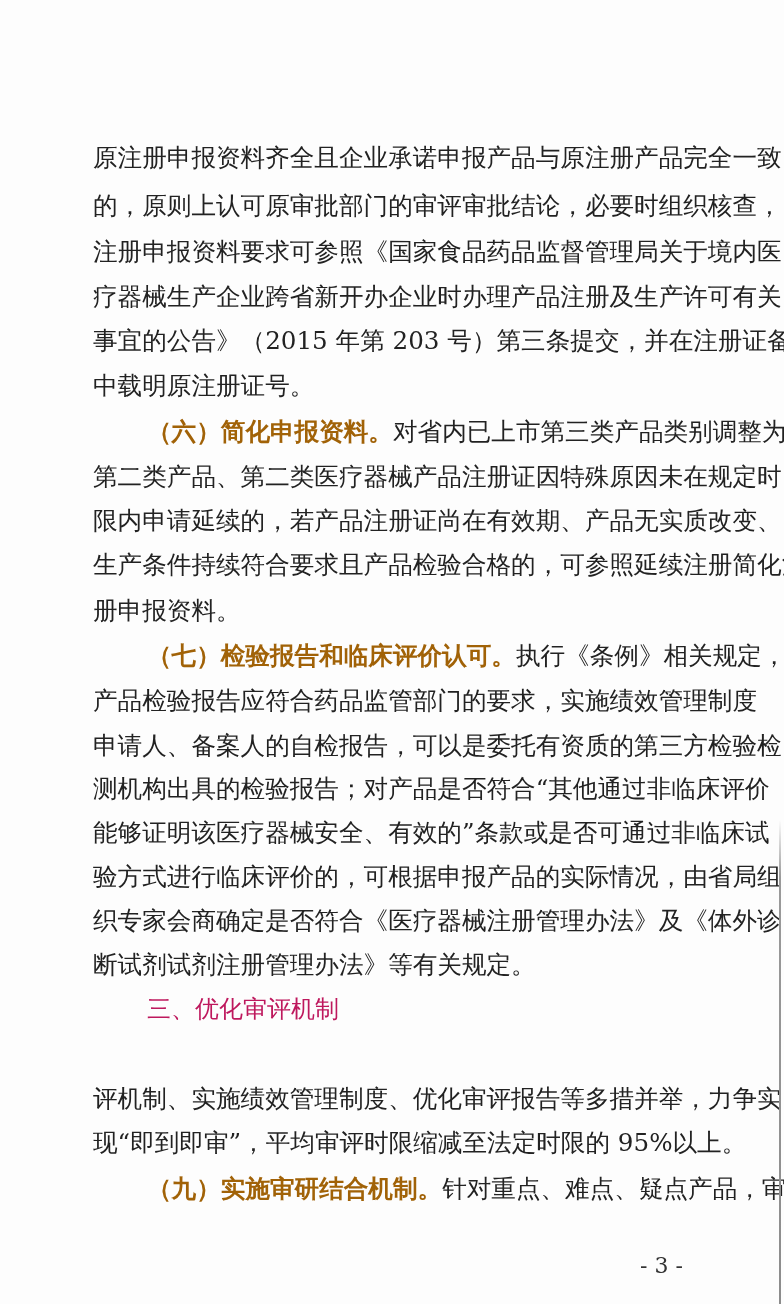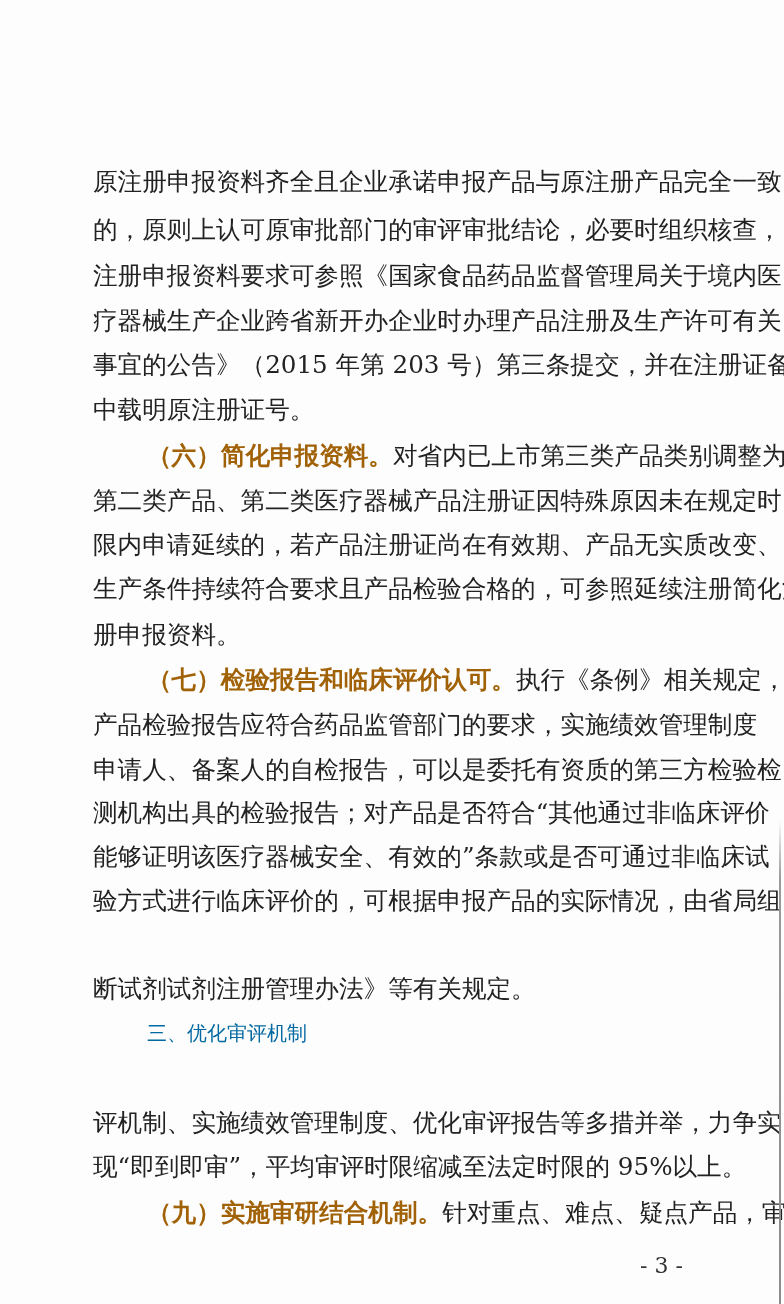--- a/index.html
+++ b/index.html
@@ -34,37 +34,36 @@
       left: 93px;
       width: 616px;
       height: 30px;
       font-size: 24.6px;
       line-height: 30px;
       white-space: nowrap;
       text-align: justify;
       text-align-last: justify;
       letter-spacing: 0;
       color: #222;
-      margin-top: 24px;
     }
     .line.last {
       text-align-last: left;
     }
     .line.indent {
       left: 147px;
       width: 562px;
     }
     .lead {
       font-weight: bold;
       color: #a16207;
     }
     .heading {
       font-family: "DejaVu Sans", "Liberation Sans", sans-serif;
-      font-size: 20px;
-      color: #0369a1;
+      font-size: 24px;
+      color: #be185d;
       text-align-last: left;
     }
     .page-number {
       position: absolute;
       left: 640px;
       top: 1252px;
       width: 80px;
       font-size: 22px;
       line-height: 28px;
       color: #333;
@@ -89,20 +88,21 @@
   <div class="line" style="top:506px">限内申请延续的，若产品注册证尚在有效期、产品无实质改变、</div>
   <div class="line" style="top:550px">生产条件持续符合要求且产品检验合格的，可参照延续注册简化注</div>
   <div class="line last" style="top:596px">册申报资料。</div>
 
   <div class="line indent" style="top:641px"><span class="lead">（七）检验报告和临床评价认可。</span><span>执行《条例》相关规定，</span></div>
   <div class="line" style="top:686px">产品检验报告应符合药品监管部门的要求，实施绩效管理制度</div>
   <div class="line" style="top:731px">申请人、备案人的自检报告，可以是委托有资质的第三方检验检</div>
   <div class="line" style="top:774px">测机构出具的检验报告；对产品是否符合“其他通过非临床评价</div>
   <div class="line" style="top:818px">能够证明该医疗器械安全、有效的”条款或是否可通过非临床试</div>
   <div class="line" style="top:862px">验方式进行临床评价的，可根据申报产品的实际情况，由省局组</div>
+  <div class="line" style="top:906px">织专家会商确定是否符合《医疗器械注册管理办法》及《体外诊</div>
   <div class="line last" style="top:950px">断试剂试剂注册管理办法》等有关规定。</div>
 
   <div class="line indent heading" style="top:994px">三、优化审评机制</div>
 
   <div class="line" style="top:1084px">评机制、实施绩效管理制度、优化审评报告等多措并举，力争实</div>
   <div class="line last" style="top:1128px">现“即到即审”，平均审评时限缩减至法定时限的 95%以上。</div>
 
   <div class="line indent" style="top:1174px"><span class="lead">（九）实施审研结合机制。</span><span>针对重点、难点、疑点产品，审</span></div>
 
   <div class="page-number">- 3 -</div>

